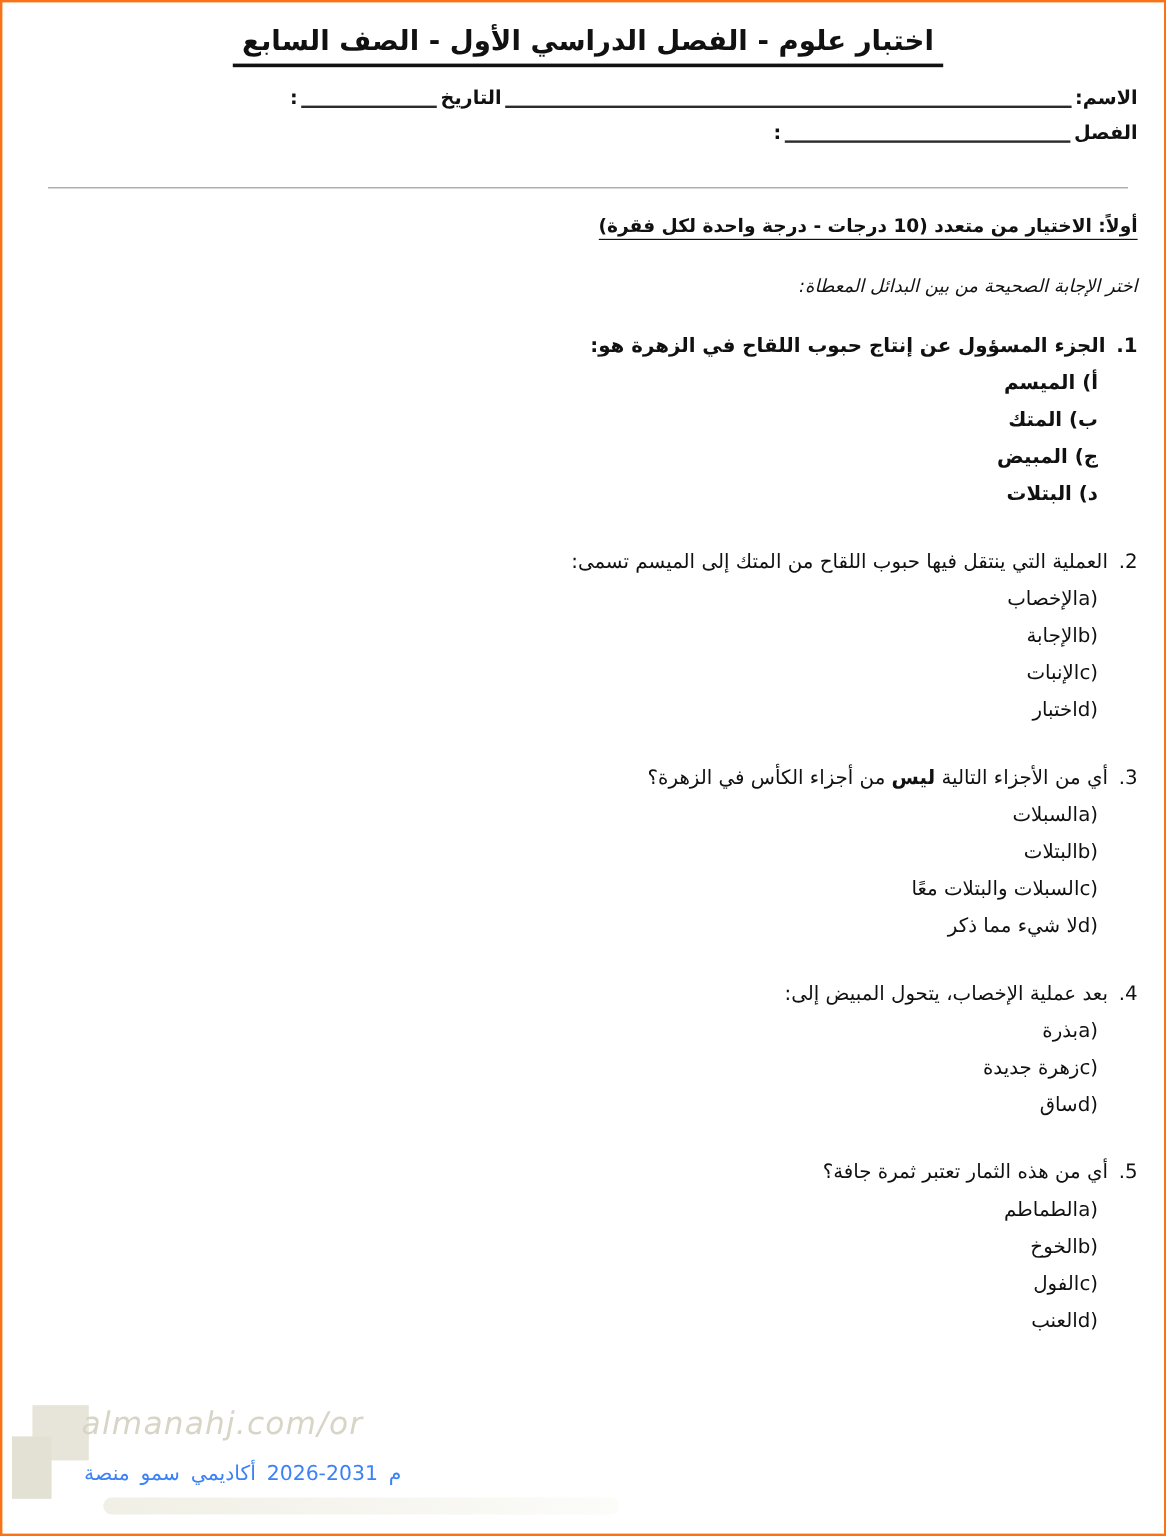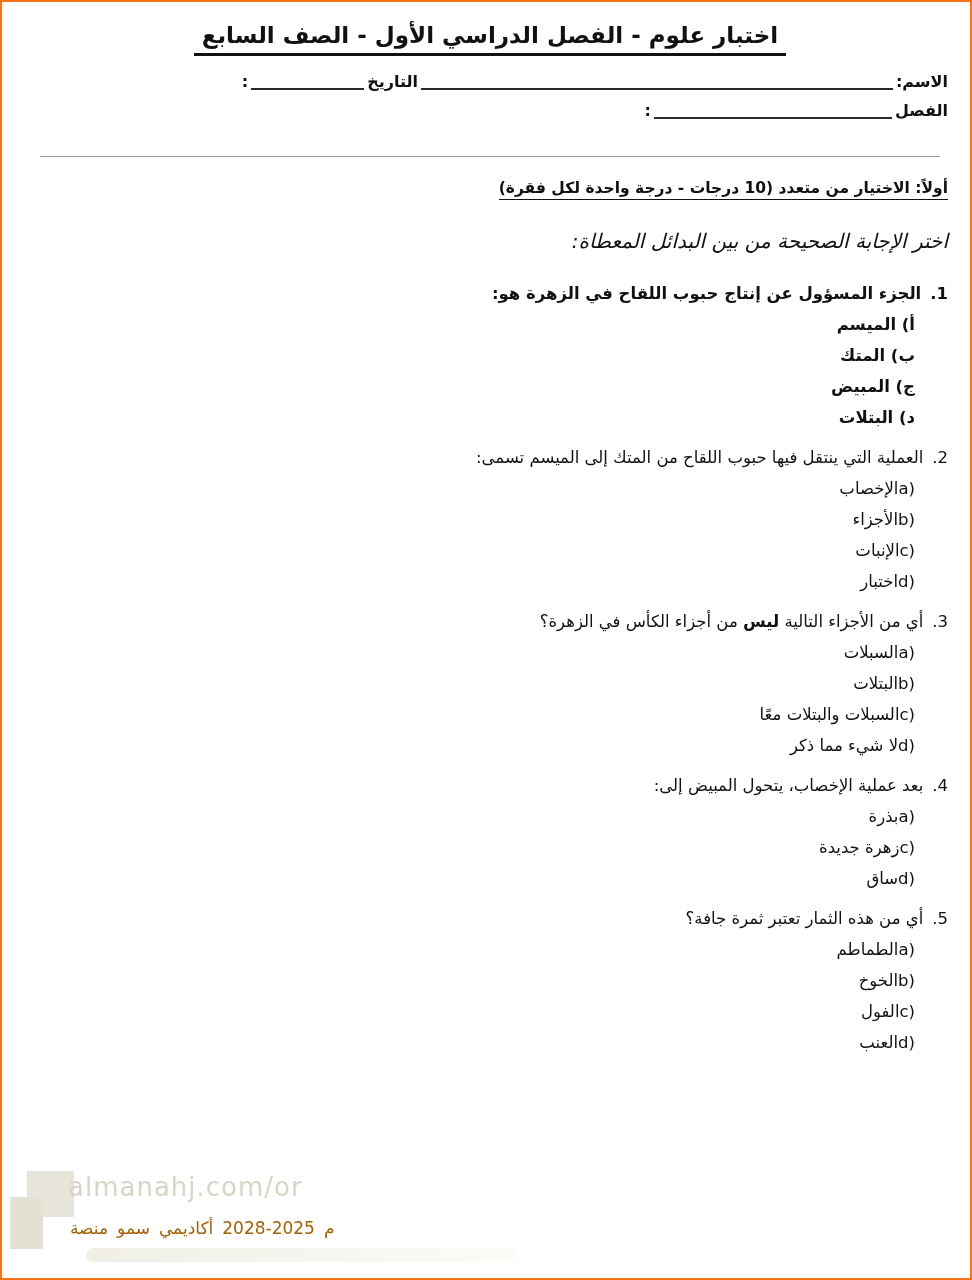--- a/index.html
+++ b/index.html
@@ -21,40 +21,40 @@
   .seg-a{width:113px;}
   .seg-b{width:472px;}
   .seg-c{width:238px;}
   .rtl-inline{direction:rtl;unicode-bidi:isolate;}
 
   .divider{margin:36px 8px 0 8px;border-top:1.6px solid #9c9c9c;height:0;}
 
   
   .section-heading{margin-top:22px;direction:rtl;text-align:right;font-size:15.5px;font-weight:bold;}
   .section-heading .u{display:inline-block;padding-bottom:2px;border-bottom:1.8px solid #111;text-align:right;}
-  .instruction{margin-top:29px;direction:rtl;font-size:20px;
+  .instruction{margin-top:29px;direction:rtl;font-size:15px;
                font-style:italic;font-weight:500;}
 
   
   .question{direction:rtl;text-align:right;}
   .q1{margin-top:26px;font-weight:bold;}
-  .question + .question{margin-top:10px;}
+  .question + .question{margin-top:26px;}
   .q-line{font-size:16.5px;line-height:30px;}
   .q-num{margin-left:9px;}
   .opt{font-size:16.5px;line-height:31px;margin-right:33px;}
   b{font-weight:bold;}
 
   
   .block-a{position:absolute;left:25px;top:1169px;width:47px;height:46px;background:#e7e5da;}
   .block-b{position:absolute;left:8px;top:1195px;width:33px;height:52px;background:#e3e1d3;}
   .ghost{position:absolute;left:84px;top:1246px;width:430px;height:14px;border-radius:7px;
          background:linear-gradient(90deg,#eceadd 0%,#f2f1e8 45%,#fbfbf7 100%);opacity:.75;}
-  .watermark{position:absolute;left:66px;top:1170px;font-size:26px;color:#d8d5c6;letter-spacing:1px;}
+  .watermark{position:absolute;left:66px;top:1170px;font-size:26px;color:#d8d5c6;letter-spacing:1px;font-style:italic;}
   .footer-line{position:absolute;left:68px;top:1216px;display:flex;direction:ltr;gap:9px;
-               font-size:17px;color:#a16207;align-items:baseline;}
+               font-size:17px;color:#3b82f6;align-items:baseline;}
   .footer-word{direction:rtl;unicode-bidi:isolate;}
   .footer-num{direction:ltr;unicode-bidi:isolate;}
 </style>
 </head>
 <body>
 
 <div class="page">
   <div class="content">
 
     <div class="title-row">
@@ -88,21 +88,21 @@
       <div class="q-line"><span class="q-num">1.</span><span>الجزء المسؤول عن إنتاج حبوب اللقاح في الزهرة هو:</span></div>
       <div class="opt"><span>أ) </span><span>الميسم</span></div>
       <div class="opt"><span>ب) </span><span>المتك</span></div>
       <div class="opt"><span>ج) </span><span>المبيض</span></div>
       <div class="opt"><span>د) </span><span>البتلات</span></div>
     </div>
 
     <div class="question">
       <div class="q-line"><span class="q-num">2.</span><span>العملية التي ينتقل فيها حبوب اللقاح من المتك إلى الميسم تسمى:</span></div>
       <div class="opt"><span>(a</span><span>الإخصاب</span></div>
-      <div class="opt"><span>(b</span><span>الأجزاء</span></div>
+      <div class="opt"><span>(b</span><span>الإجابة</span></div>
       <div class="opt"><span>(c</span><span>الإنبات</span></div>
       <div class="opt"><span>(d</span><span>اختبار</span></div>
     </div>
 
     <div class="question">
       <div class="q-line"><span class="q-num">3.</span><span><span>أي من الأجزاء التالية </span><b>ليس</b><span> من أجزاء الكأس في الزهرة؟</span></span></div>
       <div class="opt"><span>(a</span><span>السبلات</span></div>
       <div class="opt"><span>(b</span><span>البتلات</span></div>
       <div class="opt"><span>(c</span><span>السبلات والبتلات معًا</span></div>
       <div class="opt"><span>(d</span><span>لا شيء مما ذكر</span></div>
@@ -127,16 +127,16 @@
 
   <div class="block-a"></div>
   <div class="block-b"></div>
   <div class="ghost"></div>
   <div class="watermark">almanahj.com/or</div>
 
   <div class="footer-line">
     <span class="footer-word">منصة</span>
     <span class="footer-word">سمو</span>
     <span class="footer-word">أكاديمي</span>
-    <span class="footer-num">2028-2025</span>
+    <span class="footer-num">2026-2031</span>
     <span class="footer-word">م</span>
   </div>
 </div>
 
 </body></html>

